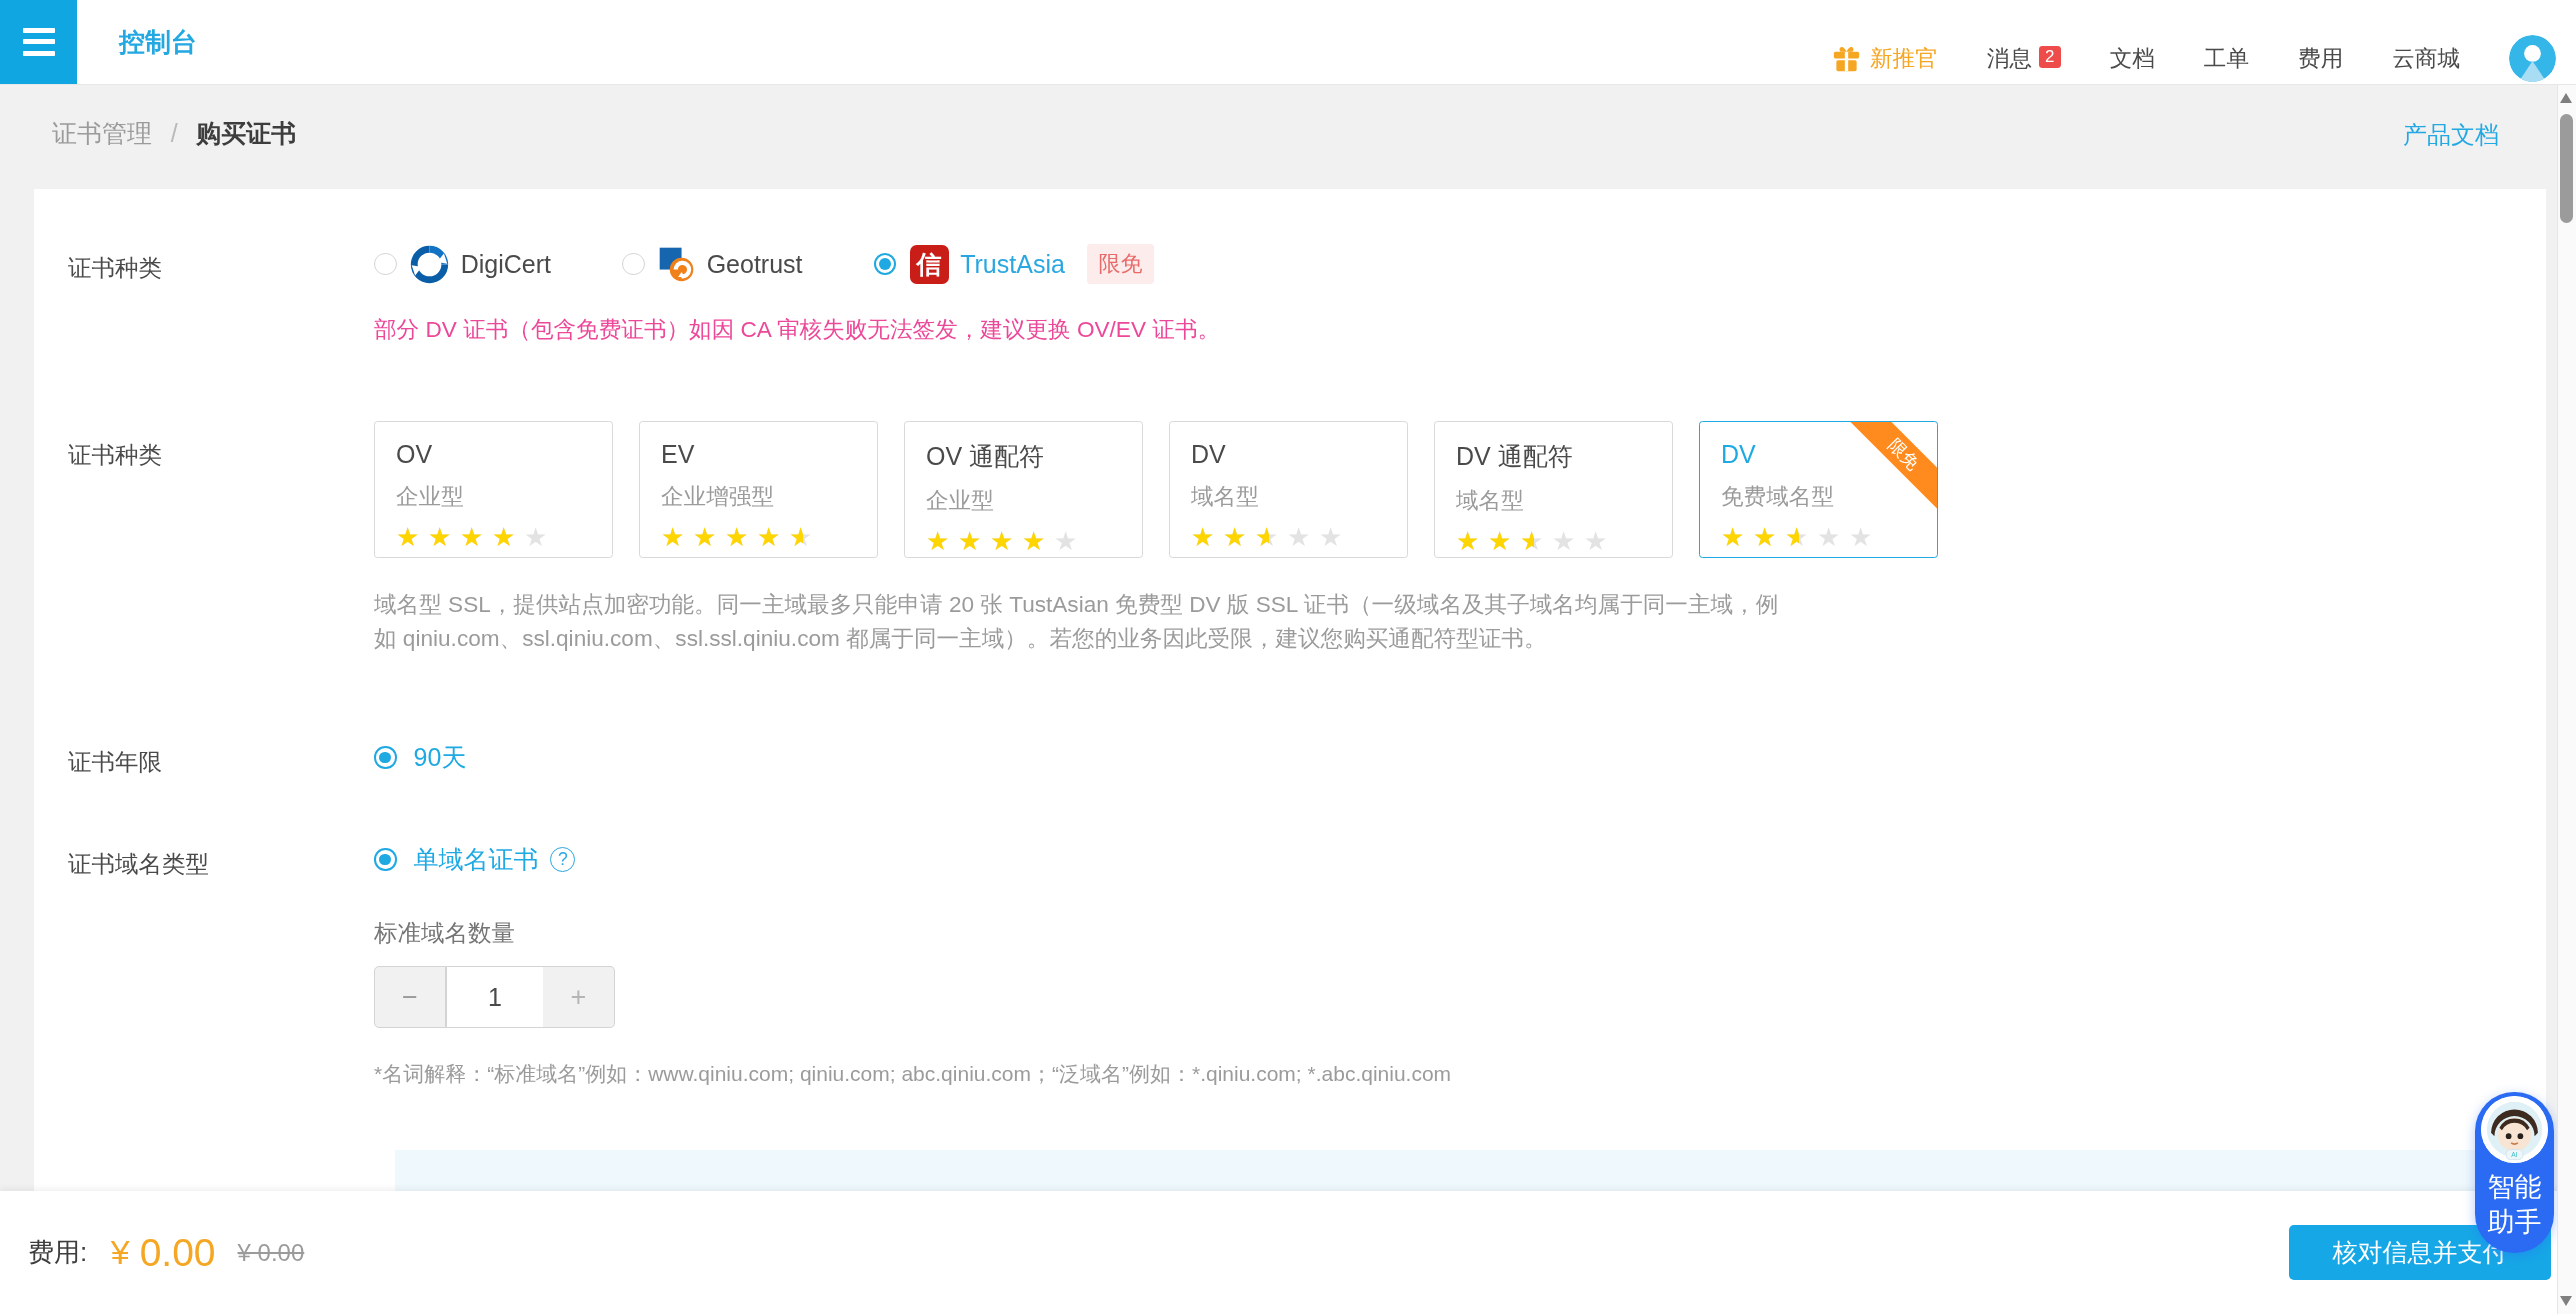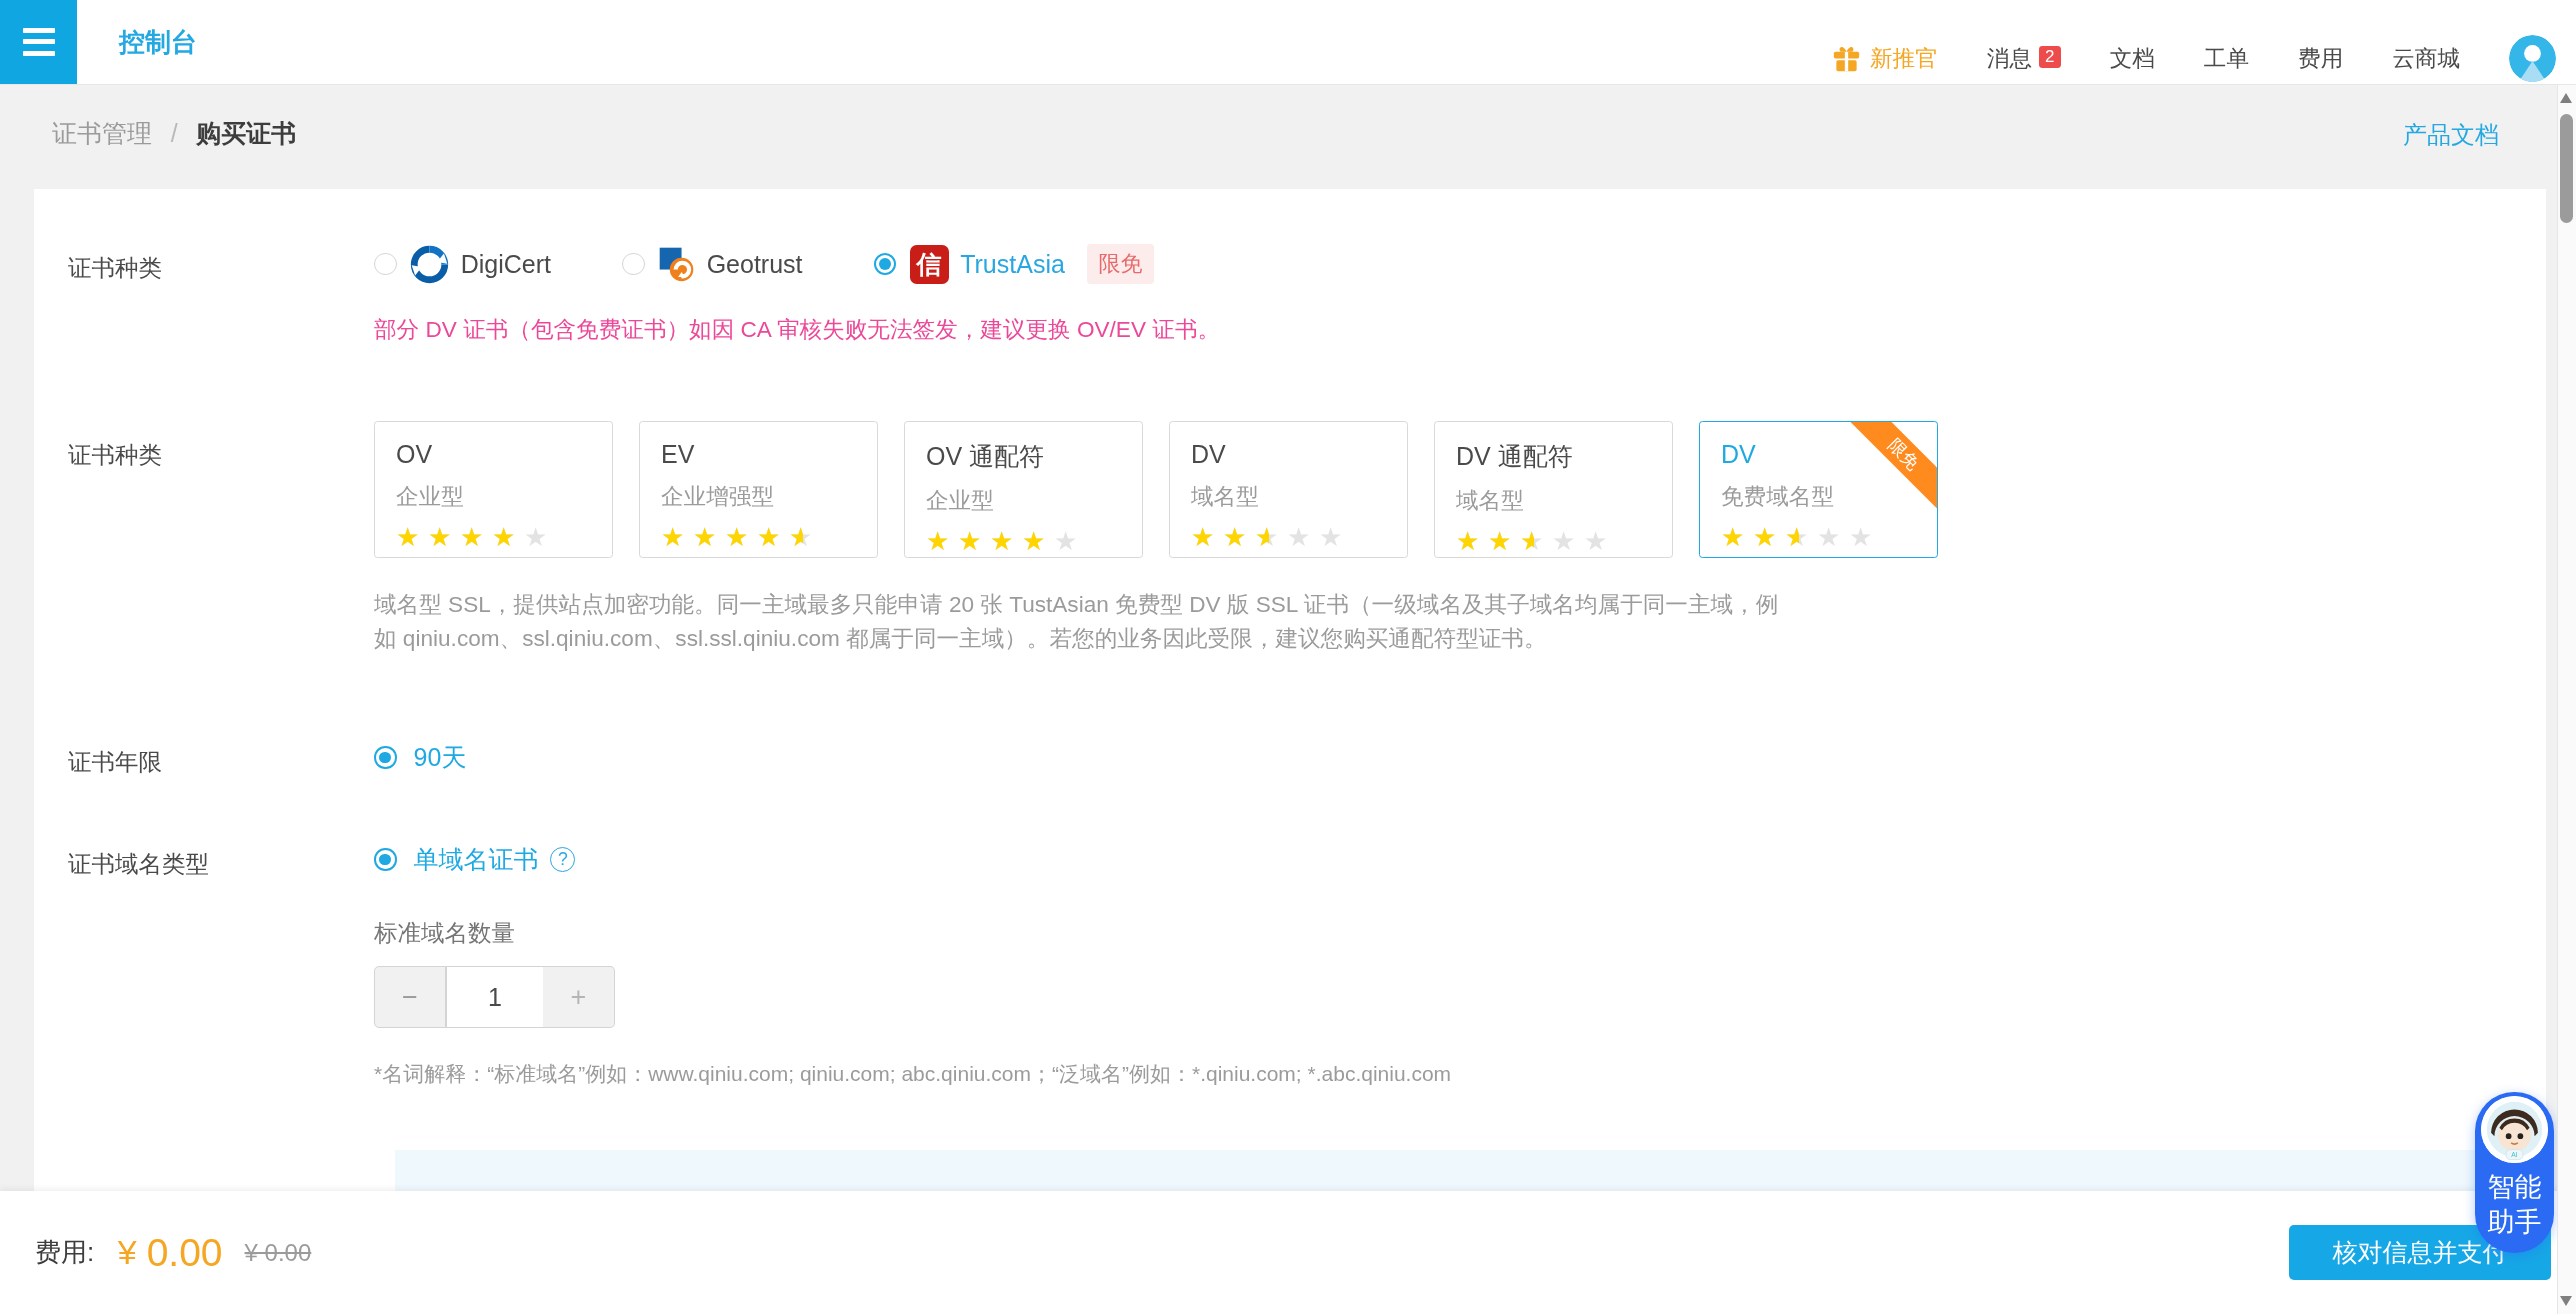--- a/index.html
+++ b/index.html
@@ -69,21 +69,21 @@
   .stepper{margin-top:21px;display:flex;width:242px;height:62px;box-sizing:border-box;}
   .step-btn{width:72px;background:#f1f1f1;border:1.7px solid #d4d4d4;color:#9b9b9b;font-size:27px;display:flex;align-items:center;justify-content:center;cursor:pointer;box-sizing:border-box;}
   .step-btn.minus{border-radius:5px 0 0 5px;}
   .step-btn.plus{border-radius:0 5px 5px 0;border-left:none;color:#b5b5b5;}
   .step-value{width:97px;background:#fff;border-top:1.7px solid #d4d4d4;border-bottom:1.7px solid #d4d4d4;border-left:1.7px solid #d4d4d4;font-size:25px;color:#4a4a4a;display:flex;align-items:center;justify-content:center;box-sizing:border-box;}
   .note{margin-top:32px;font-size:21px;color:#9b9b9b;height:25px;}
   .sale-band{margin-top:65px;margin-left:327px;margin-right:21px;height:185px;background:#eff8fc;padding:44px 0 0 38px;box-sizing:border-box;}
   .sale-band .sale-title{font-size:25px;font-weight:700;color:#333;}
   
   .footer{position:absolute;left:0;right:0;bottom:0;height:123px;background:#fff;box-shadow:0 -2.5px 6.7px rgba(0,0,0,.07);z-index:6;}
-  .fee-wrap{position:absolute;left:35px;top:0;height:123px;display:flex;align-items:center;}
+  .fee-wrap{position:absolute;left:28px;top:0;height:123px;display:flex;align-items:center;}
   .fee-label{font-size:26px;color:#3d3d3d;}
   .fee-cur{margin-left:23.5px;font-size:34px;color:#f5a623;}
   .fee-price{margin-left:10px;font-size:39px;color:#f5a623;}
   .fee-old{margin-left:22px;font-size:24px;color:#9b9b9b;text-decoration:line-through;}
   .pay-btn{position:absolute;right:25px;top:34px;width:262px;height:55px;background:#16a8e6;border:none;border-radius:5px;color:#fff;font-size:25px;cursor:pointer;font-family:inherit;}
   
   .assistant{position:absolute;right:22px;top:1092px;width:79px;height:161px;background:#2b6bf3;border-radius:39px;z-index:10;cursor:pointer;display:flex;flex-direction:column;align-items:center;box-shadow:0 3.4px 11.7px rgba(43,107,243,.35);}
   .assistant .bot{margin-top:4.2px;width:67px;height:67px;border-radius:50%;overflow:hidden;background:#fff;flex:0 0 auto;}
   .assistant .atext{margin-top:6.7px;color:#fff;font-size:27px;line-height:35px;text-align:center;}
   

